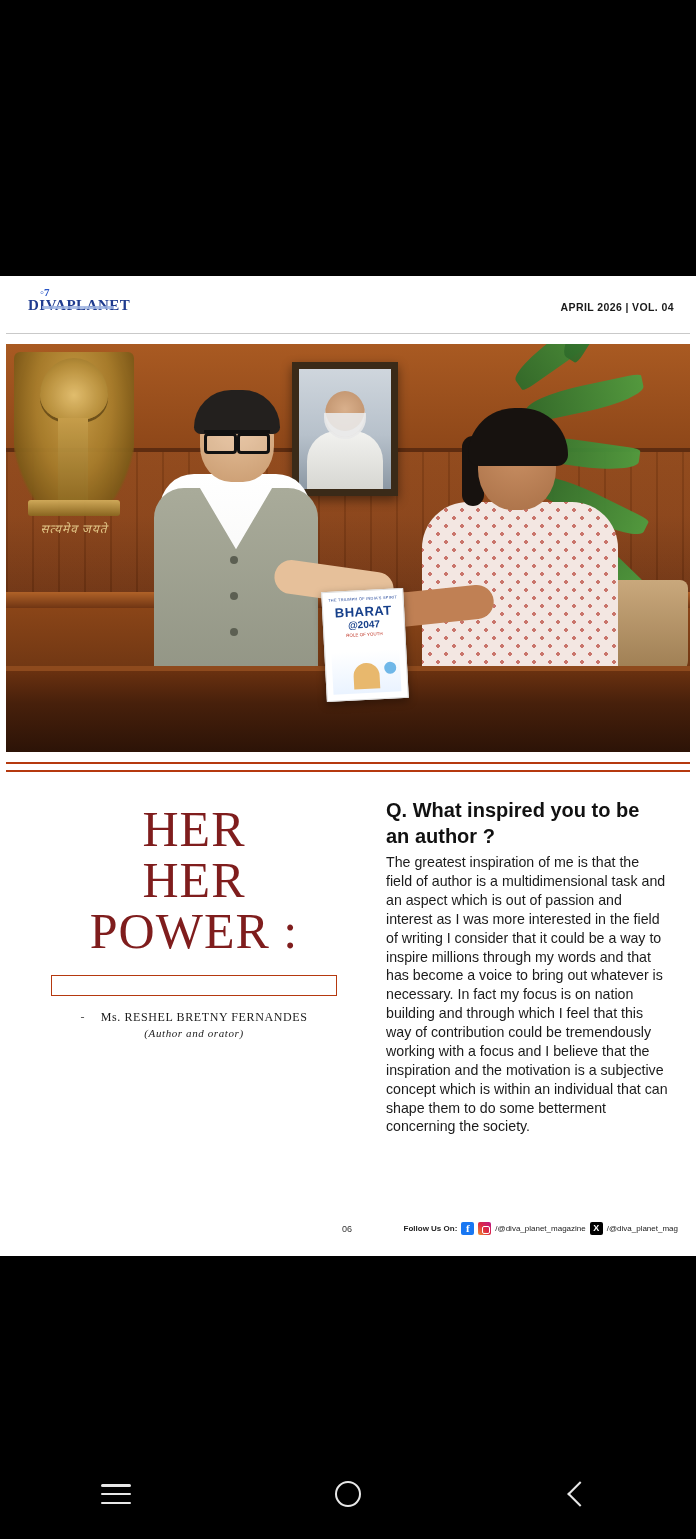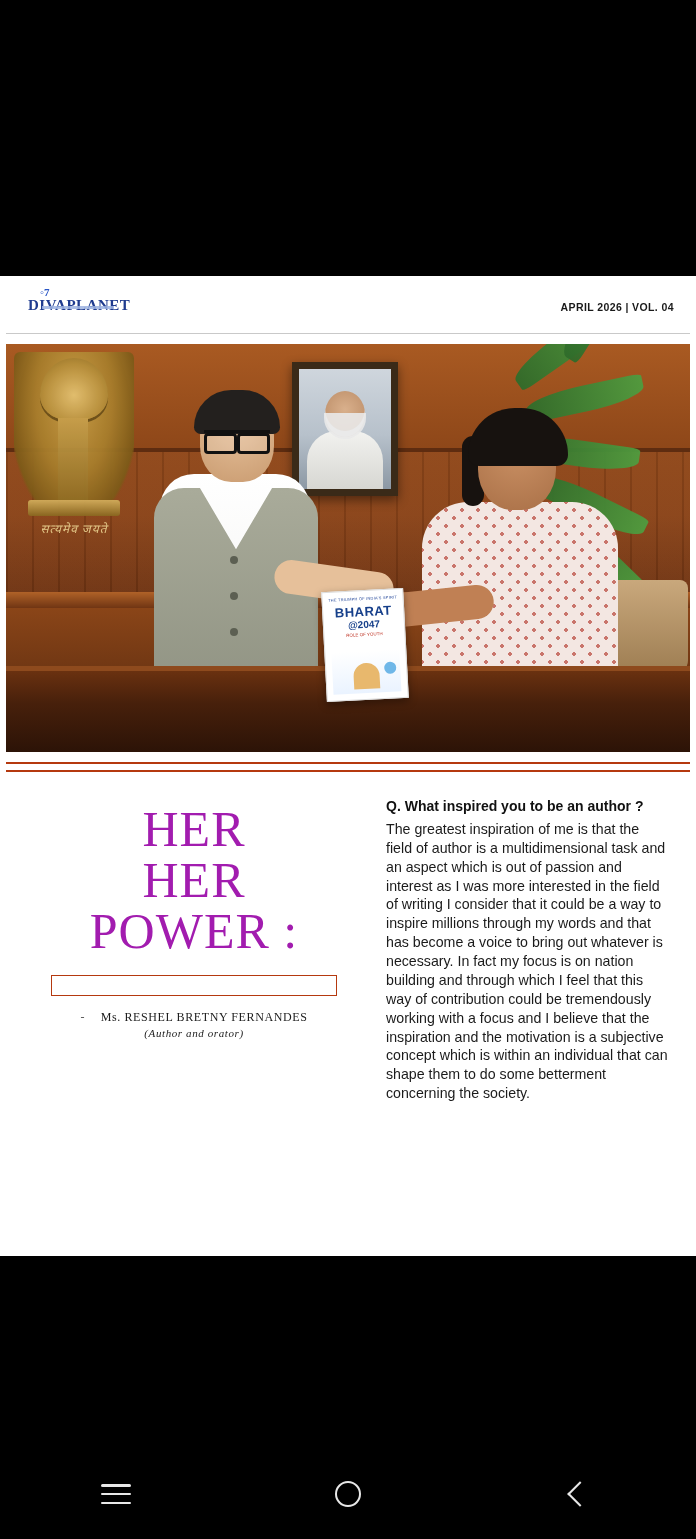--- a/index.html
+++ b/index.html
@@ -227,21 +227,21 @@
     position: relative;
     margin: 18px 6px 0 6px;
     height: 400px;
   }
   .left-col {
     position: absolute; left: 28px; top: 14px; width: 320px;
     text-align: center;
   }
   .headline {
     font-family: "Liberation Serif", serif;
-    color: #a21caf;
+    color: #7f1d1d;
     font-size: 50px;
     line-height: 1.02;
     letter-spacing: 1px;
   }
   .headline .l1, .headline .l2, .headline .l3, .headline .l4 { display:block; }
   .subbox {
     margin: 18px auto 0 auto;
     width: 286px;
     border: 1.5px solid #b5390f;
     padding: 9px 6px 10px 6px;
@@ -260,21 +260,21 @@
   }
   .byline .dash { color:#555; margin-right: 12px; }
   .byline .role { display:block; font-style: italic; font-size: 11px; margin-top: 2px; }
 
   .right-col {
     position: absolute; left: 380px; top: 8px; width: 282px;
   }
   .q-text {
     color: #111;
     font-weight: bold;
-    font-size: 14px;
+    font-size: 20px;
     line-height: 1.28;
     margin-bottom: 4px;
   }
   .a-text {
     color: #1b1b1b;
     font-size: 14.2px;
     line-height: 1.33;
   }
 
   
@@ -409,20 +409,31 @@
           <span class="role">(Author and orator)</span>
         </div>
       </div>
 
       <div class="right-col">
         <div class="q-text">Q. What inspired you to be an author ?</div>
         <div class="a-text">The greatest inspiration of me is that the field of author is a multidimensional task and an aspect which is out of passion and interest as I was more interested in the field of writing I consider that it could be a way to inspire millions through my words and that has become a voice to bring out whatever is necessary. In fact my focus is on nation building and through which I feel that this way of contribution could be tremendously working with a focus and I believe that the inspiration and the motivation is a subjective concept which is within an individual that can shape them to do some betterment concerning the society.</div>
       </div>
     </div>
 
+    <div class="page-footer">
+      <div class="pagenum">06</div>
+      <div class="follow">
+        <span>Follow Us On:</span>
+        <span class="sm-icon ic-fb">f</span>
+        <span class="sm-icon ic-ig"></span>
+        <span class="handle">/@diva_planet_magazine</span>
+        <span class="sm-icon ic-x">X</span>
+        <span class="handle">/@diva_planet_mag</span>
+      </div>
+    </div>
 
   </div>
 
   <div id="navbar">
     <div class="nav-btn">
       <div class="hamburger">
         <span></span>
           <span></span>
           <span></span>
       </div>

